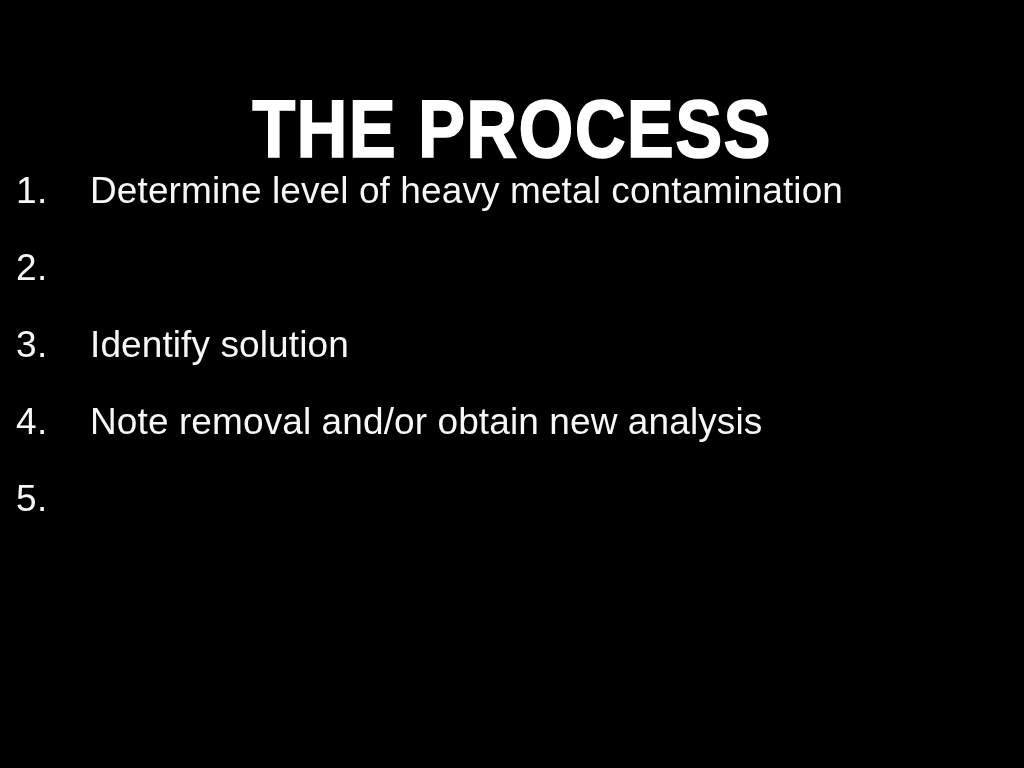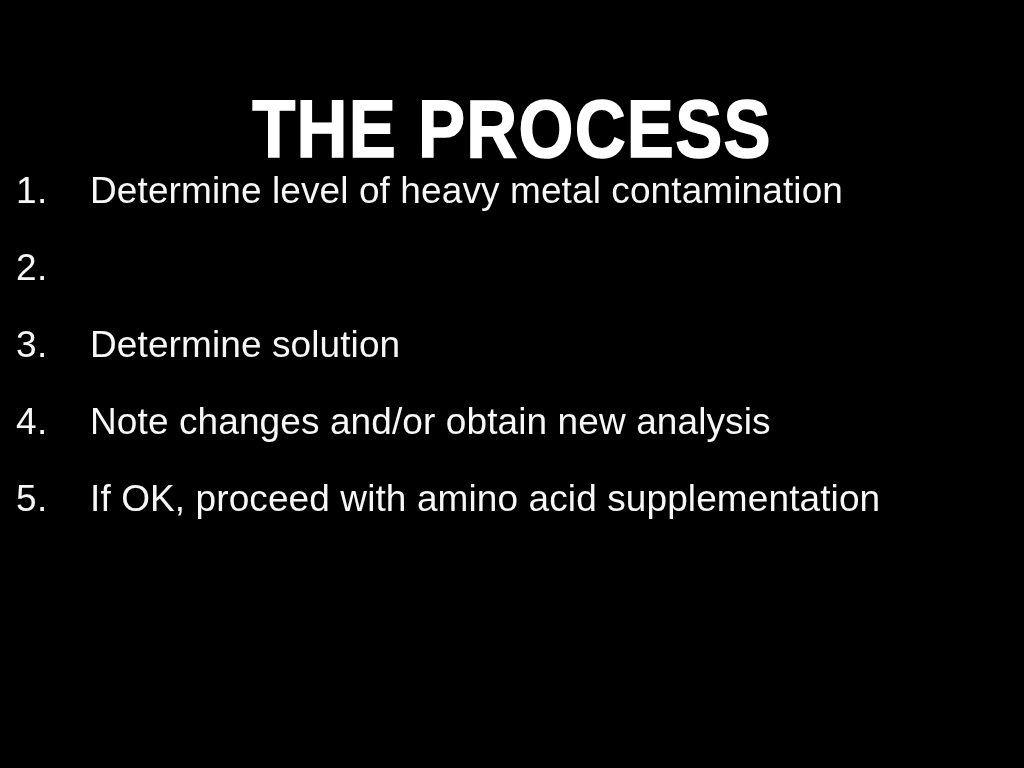--- a/index.html
+++ b/index.html
@@ -91,28 +91,27 @@
       <span class="item-marker">1.</span>
       <span class="item-text">Determine level of heavy metal contamination</span>
     </li>
 
     <li class="list-item">
       <span class="item-marker">2.</span>
     </li>
 
     <li class="list-item">
       <span class="item-marker">3.</span>
-      <span class="item-text">Determine solution</span>
+      <span class="item-text">Identify solution</span>
     </li>
 
     <li class="list-item">
       <span class="item-marker">4.</span>
-      <span class="item-text">Note changes and/or obtain new analysis</span>
+      <span class="item-text">Note removal and/or obtain new analysis</span>
     </li>
 
     <li class="list-item">
       <span class="item-marker">5.</span>
-      <span class="item-text">If OK, proceed with amino acid supplementation</span>
     </li>
 
   </ol>
 
 </div>
 
 </body></html>

